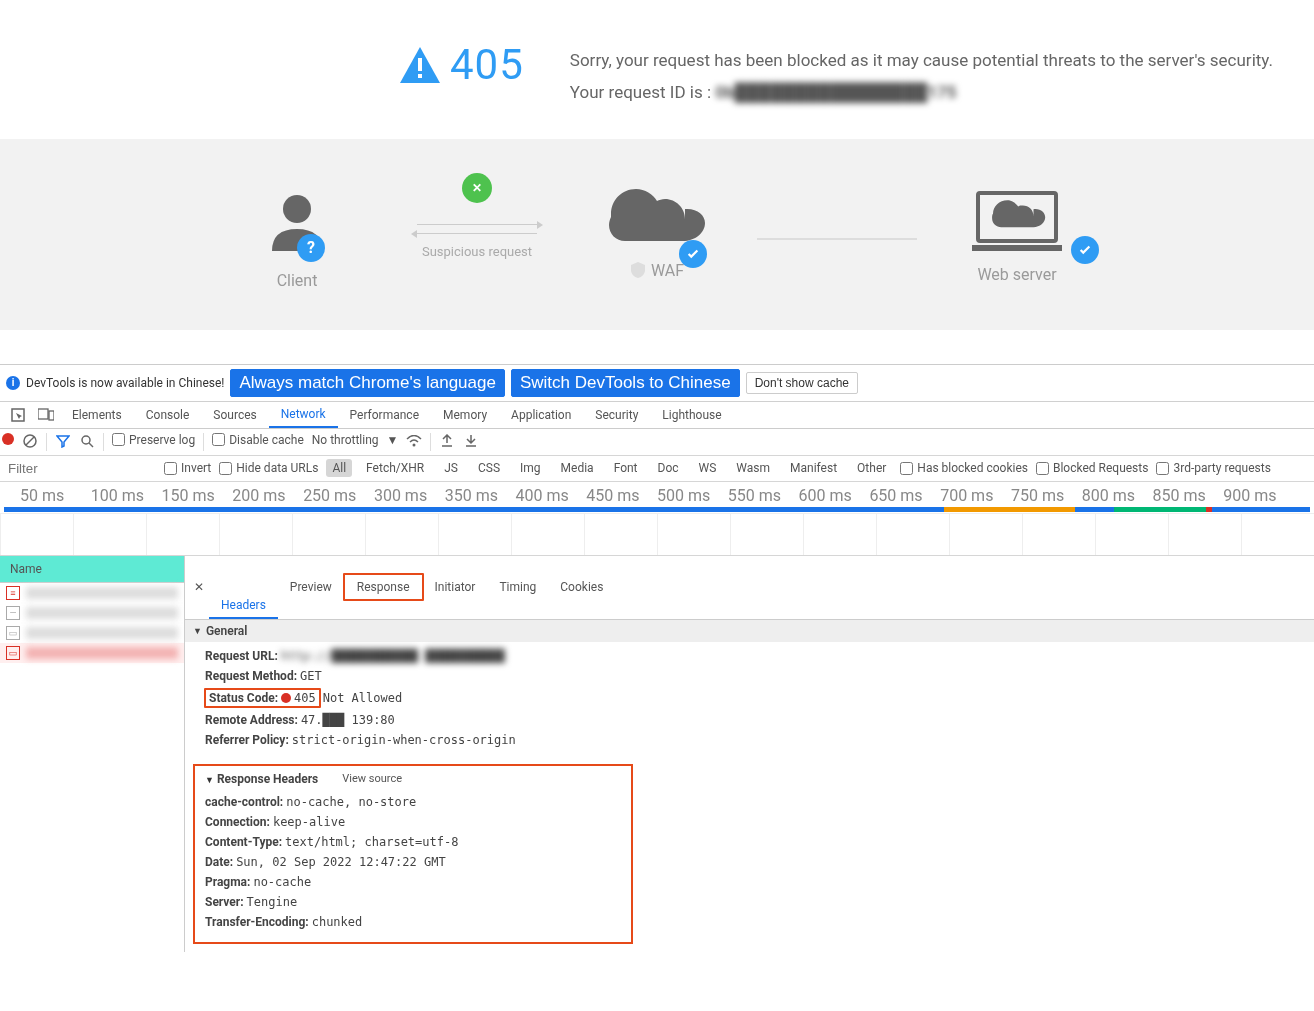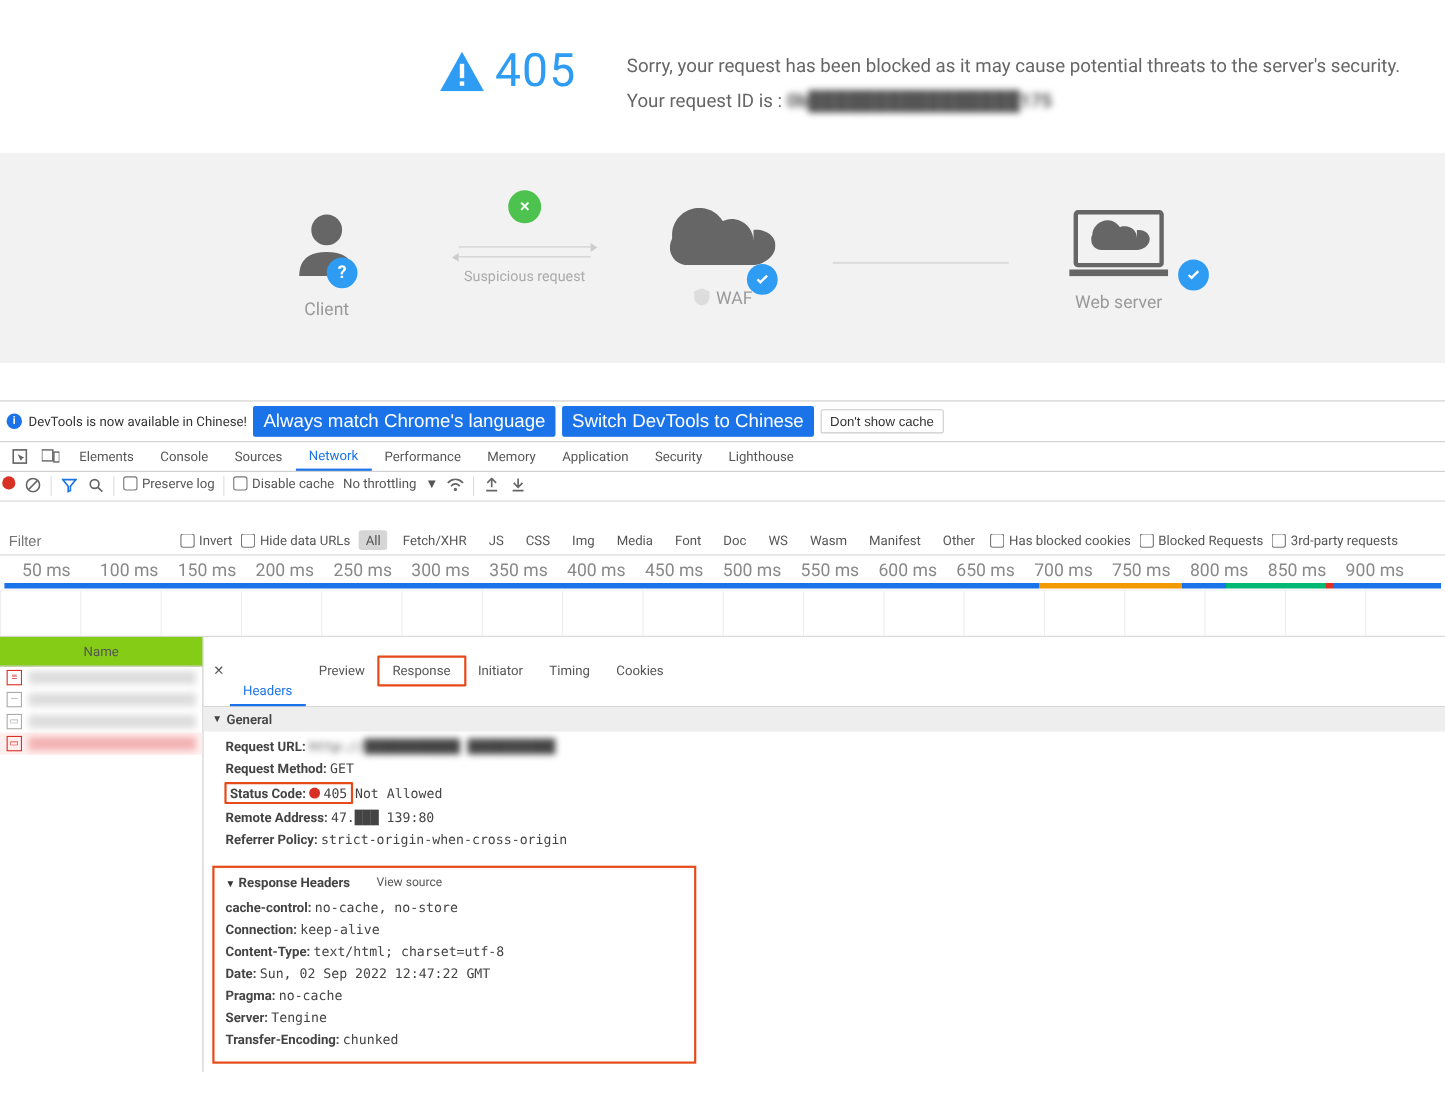--- a/index.html
+++ b/index.html
@@ -41,35 +41,35 @@
   .dt-tab.active { color:#1a73e8; border-bottom:2px solid #1a73e8;}
   
   .dt-toolbar { display:flex; align-items:flex-start; gap:8px; padding:4px 2px; border-bottom:1px solid #d6d6d6;}
   .rec-dot{width:12px;height:12px;border-radius:50%;background:#d93025;}
   .tb-ic{width:16px;height:16px;display:flex;align-items:center;justify-content:center;color:#555;}
   .divider{width:1px;height:18px;background:#ddd;}
   .cb{display:flex;align-items:center;gap:4px;color:#555;}
   .cb input{margin:0;}
   .sel{border:none;color:#555;background:transparent;}
   
-  .dt-filter-row { display:flex; align-items:center; gap:8px; padding:3px 6px; border-bottom:1px solid #d6d6d6;margin-top:23px;}
+  .dt-filter-row { display:flex; align-items:center; gap:8px; padding:3px 6px; border-bottom:1px solid #d6d6d6;}
   .filter-input{border:none;outline:none;width:150px;color:#888;padding:2px;}
   .ftype{padding:2px 6px;color:#555;border-radius:3px;cursor:pointer;}
   .ftype.active{background:#d6d6d6;}
   
   .timeline{border-bottom:1px solid #d6d6d6;padding:4px 0 0;}
   .tl-labels{display:flex;padding:0 20px;color:#888;font-size:16px;}
   .tl-labels span{flex:1;text-align:left;}
   .tl-bar{height:5px;background:linear-gradient(to right,#1a73e8 0%,#1a73e8 72%,#f29900 72%,#f29900 82%,#f29900 82%,#1a73e8 82%,#1a73e8 85%,#00b774 85%,#00b774 92%,#d93025 92%,#d93025 92.5%,#1a73e8 92.5%);margin:2px 4px 0;}
   .tl-grid{height:42px;display:flex;border-top:1px solid #eee;margin-top:1px;}
   .tl-grid div{flex:1;border-left:1px solid #eee;}
   
   .dt-body{display:flex;min-height:330px;}
   .namecol{width:185px;border-right:1px solid #ccc;}
-  .namecol-hdr{padding:6px 10px;color:#555;border-bottom:1px solid #ccc;background:#84cc16;text-align:center;}
+  .namecol-hdr{padding:6px 10px;color:#555;border-bottom:1px solid #ccc;background:#5eead4;}
   .name-row{display:flex;align-items:center;gap:6px;padding:3px 6px;}
   .name-row.sel{background:#ffefef;}
   .nr-ic{width:14px;height:14px;border:1px solid #d93025;display:flex;align-items:center;justify-content:center;font-size:9px;color:#d93025;}
   .nr-ic.gray{border-color:#aaa;color:#aaa;}
   .nr-txt{filter:blur(3px);color:#999;flex:1;height:12px;background:#ddd;}
   .nr-txt.red{background:#f3b2b2;}
   
   .detailcol{flex:1;}
   .detail-tabs{display:flex;align-items:center;border-bottom:1px solid #ccc;gap:0;padding-left:4px;}
   .close-x{width:20px;height:26px;display:flex;align-items:center;justify-content:center;color:#555;cursor:pointer;}

